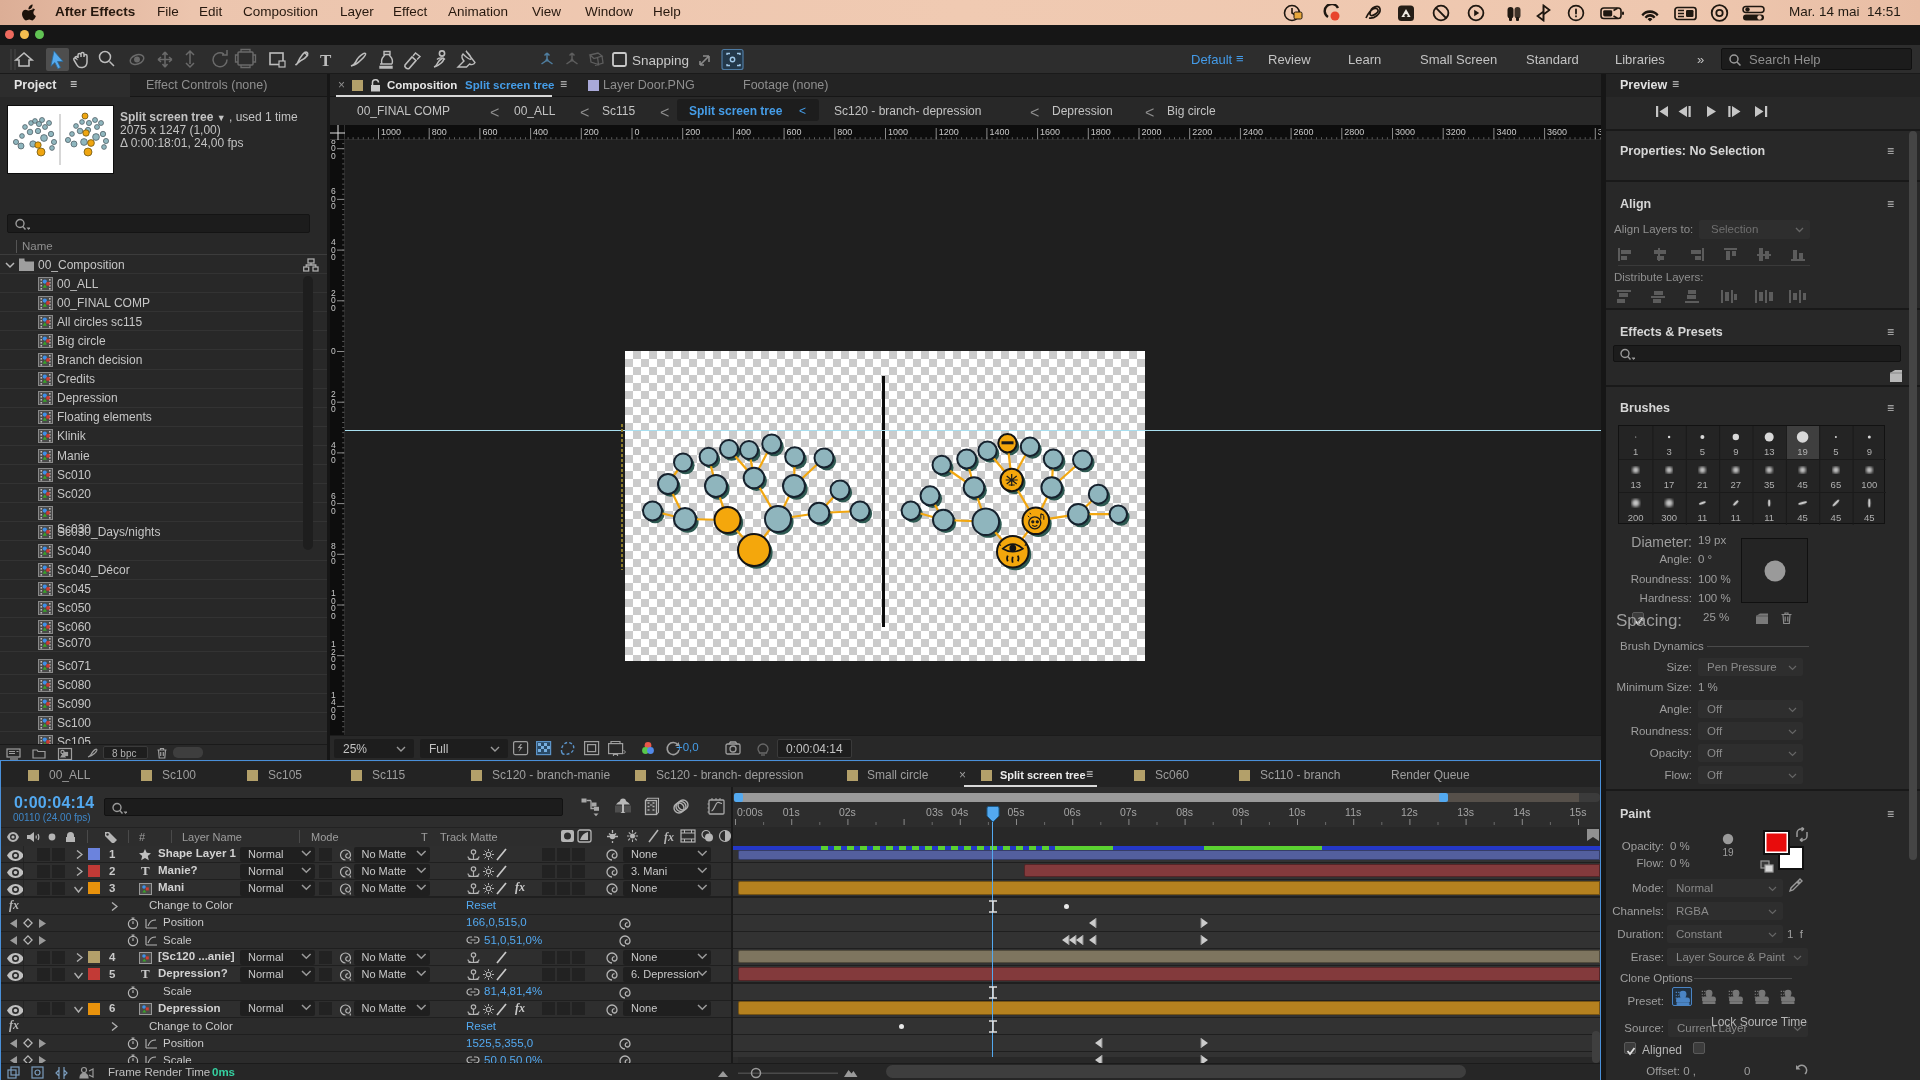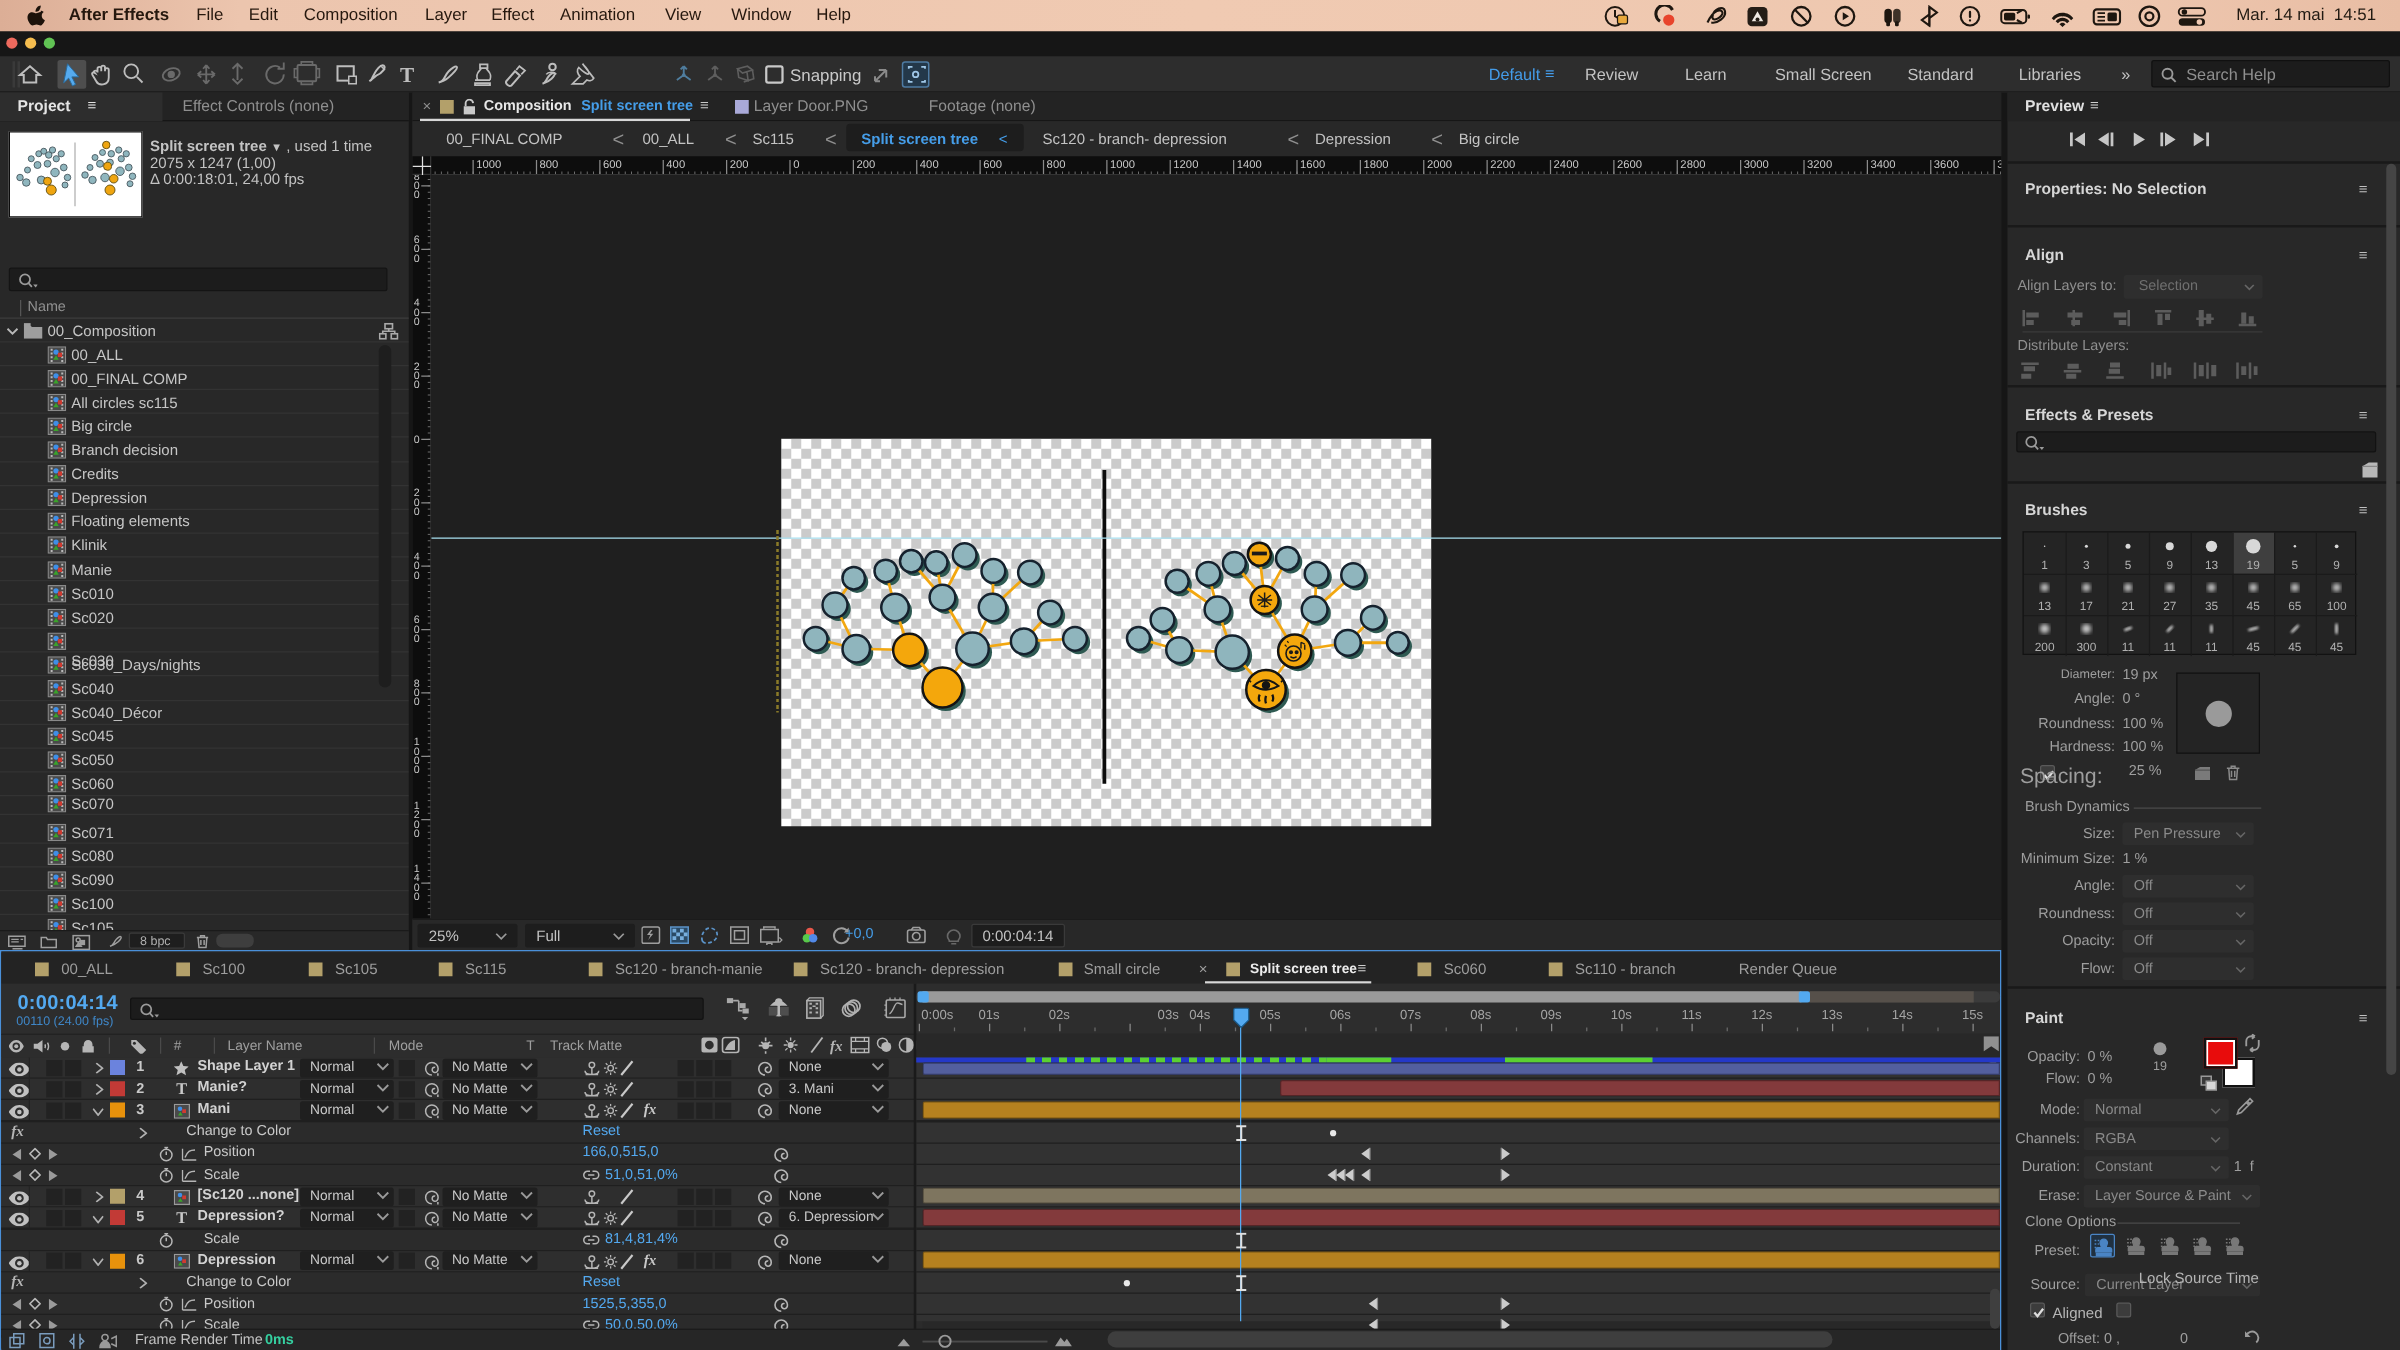--- a/index.html
+++ b/index.html
@@ -1204,21 +1204,21 @@
           <text x="116.8" y="95.0" font-size="9.5" fill="#b0b0b0" text-anchor="middle" font-family="Liberation Sans, sans-serif">11</text>
           <ellipse cx="150.2" cy="77.0" rx="3.5" ry="1.2" fill="#c8c8c8" transform="rotate(90 150.2 77.0)" filter="url(#blur05)"></ellipse>
           <text x="150.2" y="95.0" font-size="9.5" fill="#b0b0b0" text-anchor="middle" font-family="Liberation Sans, sans-serif">11</text>
           <ellipse cx="183.6" cy="77.0" rx="4.5" ry="1.2" fill="#c8c8c8" transform="rotate(-15 183.6 77.0)" filter="url(#blur05)"></ellipse>
           <text x="183.6" y="95.0" font-size="9.5" fill="#b0b0b0" text-anchor="middle" font-family="Liberation Sans, sans-serif">45</text>
           <ellipse cx="216.9" cy="77.0" rx="4.5" ry="1.2" fill="#c8c8c8" transform="rotate(-45 216.9 77.0)" filter="url(#blur05)"></ellipse>
           <text x="216.9" y="95.0" font-size="9.5" fill="#b0b0b0" text-anchor="middle" font-family="Liberation Sans, sans-serif">45</text>
           <ellipse cx="250.3" cy="77.0" rx="4.5" ry="1.2" fill="#c8c8c8" transform="rotate(90 250.3 77.0)" filter="url(#blur05)"></ellipse>
           <text x="250.3" y="95.0" font-size="9.5" fill="#b0b0b0" text-anchor="middle" font-family="Liberation Sans, sans-serif">45</text>
         </svg></div>
-    <div class="abs" style="left:0;top:460px;width:86px;text-align:right;color:#9e9e9e;font-size:10px;">Diameter:</div>
+    <div class="abs" style="left:0;top:460px;width:86px;text-align:right;color:#9e9e9e;font-size:14px;">Diameter:</div>
       <span class="abs" style="left:92px;top:460px;color:#9e9e9e;font-size:11.5px;">19 px</span>
 <div class="abs" style="left:0;top:479px;width:86px;text-align:right;color:#9e9e9e;font-size:11.5px;">Angle:</div>
       <span class="abs" style="left:92px;top:479px;color:#9e9e9e;font-size:11.5px;">0 °</span>
 <div class="abs" style="left:0;top:499px;width:86px;text-align:right;color:#9e9e9e;font-size:11.5px;">Roundness:</div>
       <span class="abs" style="left:92px;top:499px;color:#9e9e9e;font-size:11.5px;">100 %</span>
 <div class="abs" style="left:0;top:518px;width:86px;text-align:right;color:#9e9e9e;font-size:11.5px;">Hardness:</div>
       <span class="abs" style="left:92px;top:518px;color:#9e9e9e;font-size:11.5px;">100 %</span>
 <div class="abs" style="left:26px;top:538px;width:12px;height:12px;background:#3c3c3c;border:1px solid #5a5a5a;border-radius:2px;"><svg width="12" height="12">
           <path d="M2.5 6l2.5 3 4.5-6" fill="none" stroke="#ddd" stroke-width="1.8"></path>
         </svg></div>
@@ -1777,21 +1777,21 @@
         <path d="M1 0.5l5 4-5 4" fill="none" stroke="#b0b0b0" stroke-width="1.4"></path>
       </svg>
 <div class="abs" style="left:87px;top:190.19999999999996px;width:12px;height:12px;background:#b3a06a;"></div>
 <span class="abs" style="left:108px;top:189.69999999999996px;color:#c9c9c9;font-size:11.5px;font-weight:bold;">4</span>
 <svg class="abs" style="left:138px;top:190.69999999999996px" width="13" height="12" viewBox="0 0 13 12">
         <rect x="0.5" y="0.5" width="12" height="11" fill="#4a4a4a" stroke="#9a9a9a"></rect>
         <circle cx="5" cy="4" r="1.8" fill="#3f8fe8"></circle>
         <rect x="6.8" y="4.4" width="3" height="3" fill="#d03a30"></rect>
         <path d="M3.4 9.4l1.9-3 1.9 3z" fill="#3aa32a"></path>
       </svg>
-<span class="abs" style="left:157px;top:189.19999999999996px;color:#d2d2d2;font-size:11.5px;font-weight:bold;">[Sc120 ...none]</span>
+<span class="abs" style="left:157px;top:189.19999999999996px;color:#d2d2d2;font-size:11.5px;font-weight:bold;">[Sc120 ...anie]</span>
 <div class="abs" style="left:239px;top:188.69999999999996px;width:75px;height:15px;background:#1f1f1f;border-radius:2px;"></div>
       <span class="abs" style="left:247px;top:189.69999999999996px;color:#c9c9c9;font-size:11px;">Normal</span>
       <svg class="abs" style="left:300px;top:191.69999999999996px" width="11" height="7">
         <path d="M1 1l4.3 4.3L9.6 1" fill="none" stroke="#9a9a9a" stroke-width="1.5"></path>
       </svg>
 <div class="abs" style="left:318px;top:189.69999999999996px;width:13px;height:13px;background:#222222;"></div>
 <svg class="abs" style="left:338px;top:191.19999999999996px" width="13" height="12" viewBox="0 0 12 12">
         <path d="M6 11A5 5 0 1 1 11 6c0 2-1.4 3.2-2.8 3S6 7.6 6.3 6.3 7.8 4.5 8.6 5" fill="none" stroke="#b5b5b5" stroke-width="1.2"></path>
         <path d="M10.8 9.5v2" stroke="#b5b5b5" stroke-width="1.2"></path>
       </svg>

